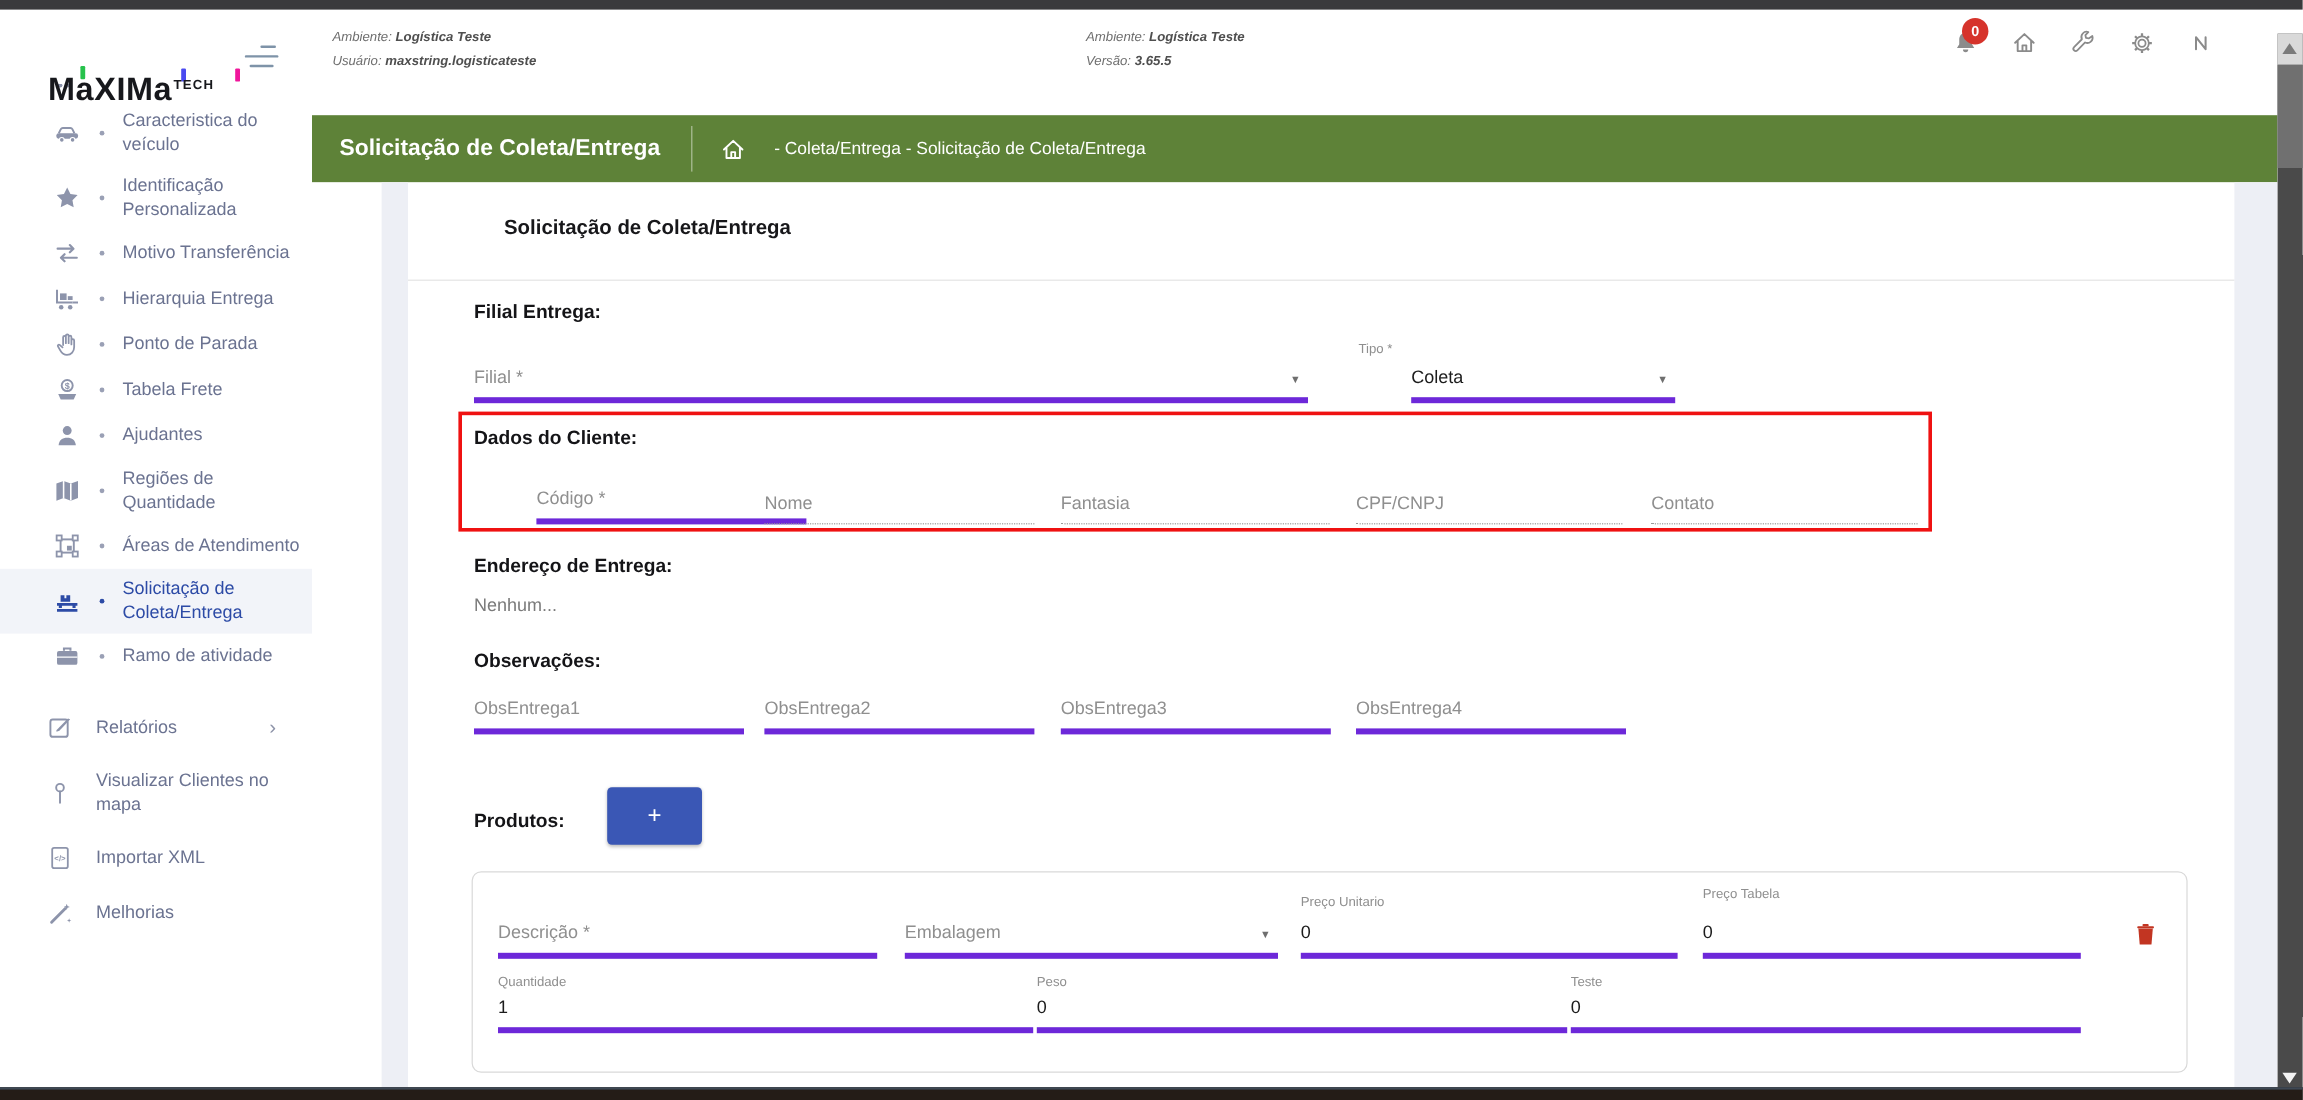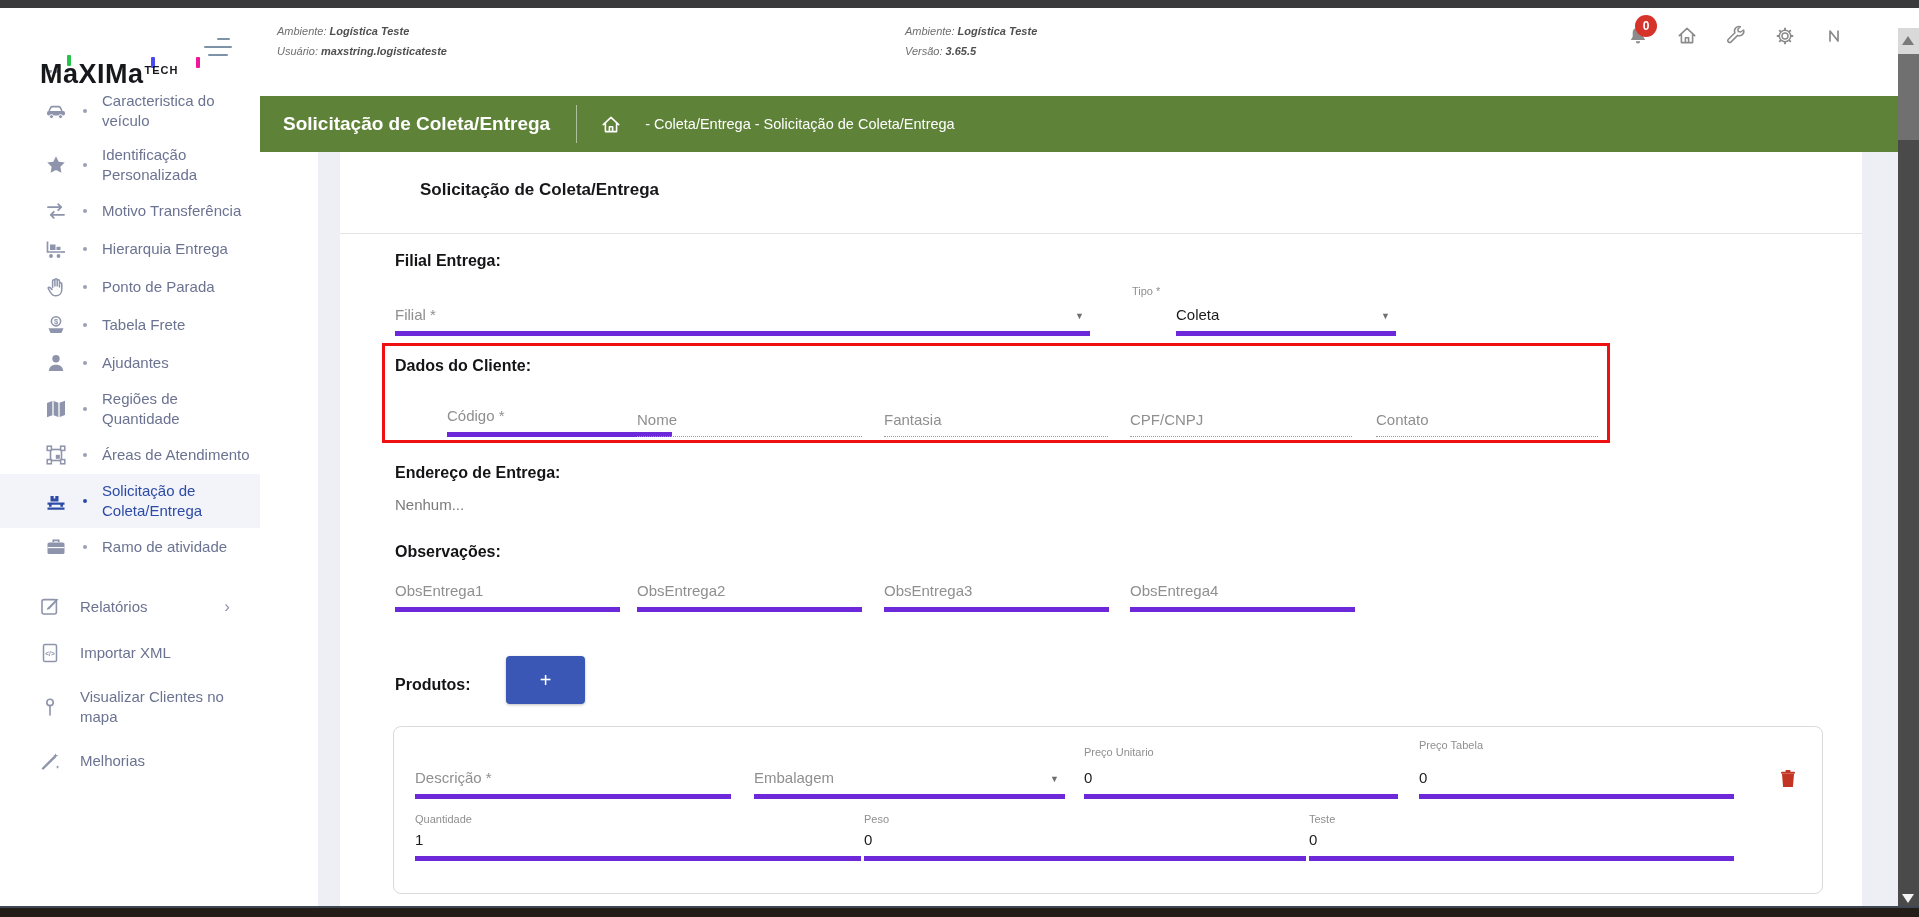--- a/index.html
+++ b/index.html
@@ -243,31 +243,31 @@
     <div class="sitem-group" style="margin-top: 18px;">
       <span class="icw"><svg viewBox="0 0 24 24" width="24" height="24">
           <rect x="4" y="4.6" width="14.4" height="14.4" rx="2" fill="none" stroke="#8d94ab" stroke-width="1.6"></rect>
           <path d="M9 13.6L18.6 3.8l1.9.6-9 9.6-2.4.8z" fill="#8d94ab"></path>
         </svg></span>
       <span class="lbl">Relatórios</span>
       <span class="chev">›</span>
     </div>
     <div class="sitem-group">
       <span class="icw"><svg viewBox="0 0 24 24" width="24" height="24">
+          <circle cx="12" cy="7.4" r="3.2" fill="none" stroke="#8d94ab" stroke-width="1.6"></circle>
+          <path d="M12 10.6V20" stroke="#8d94ab" stroke-width="1.6" stroke-linecap="round"></path>
+        </svg></span>
+      <span class="lbl">Visualizar Clientes no mapa</span>
+    </div>
+    <div class="sitem-group">
+      <span class="icw"><svg viewBox="0 0 24 24" width="24" height="24">
           <rect x="5.5" y="3.5" width="13" height="17" rx="1.6" fill="none" stroke="#8d94ab" stroke-width="1.5"></rect>
           <text x="12" y="14.6" font-size="6.5" text-anchor="middle" fill="#8d94ab" font-weight="bold">&lt;/&gt;</text>
         </svg></span>
       <span class="lbl">Importar XML</span>
-    </div>
-    <div class="sitem-group">
-      <span class="icw"><svg viewBox="0 0 24 24" width="24" height="24">
-          <circle cx="12" cy="7.4" r="3.2" fill="none" stroke="#8d94ab" stroke-width="1.6"></circle>
-          <path d="M12 10.6V20" stroke="#8d94ab" stroke-width="1.6" stroke-linecap="round"></path>
-        </svg></span>
-      <span class="lbl">Visualizar Clientes no mapa</span>
     </div>
     <div class="sitem-group">
       <span class="icw"><svg viewBox="0 0 24 24" width="24" height="24">
           <path d="M5 19.5L16.2 8.3" stroke="#8d94ab" stroke-width="2.4" stroke-linecap="round"></path>
           <path d="M17.6 4.2l.7 1.9 1.9.7-1.9.7-.7 1.9-.7-1.9-1.9-.7 1.9-.7zM19.6 16.2l.5 1.4 1.4.5-1.4.5-.5 1.4-.5-1.4-1.4-.5 1.4-.5z" fill="#8d94ab"></path>
         </svg></span>
       <span class="lbl">Melhorias</span>
     </div>
   </aside>
 

